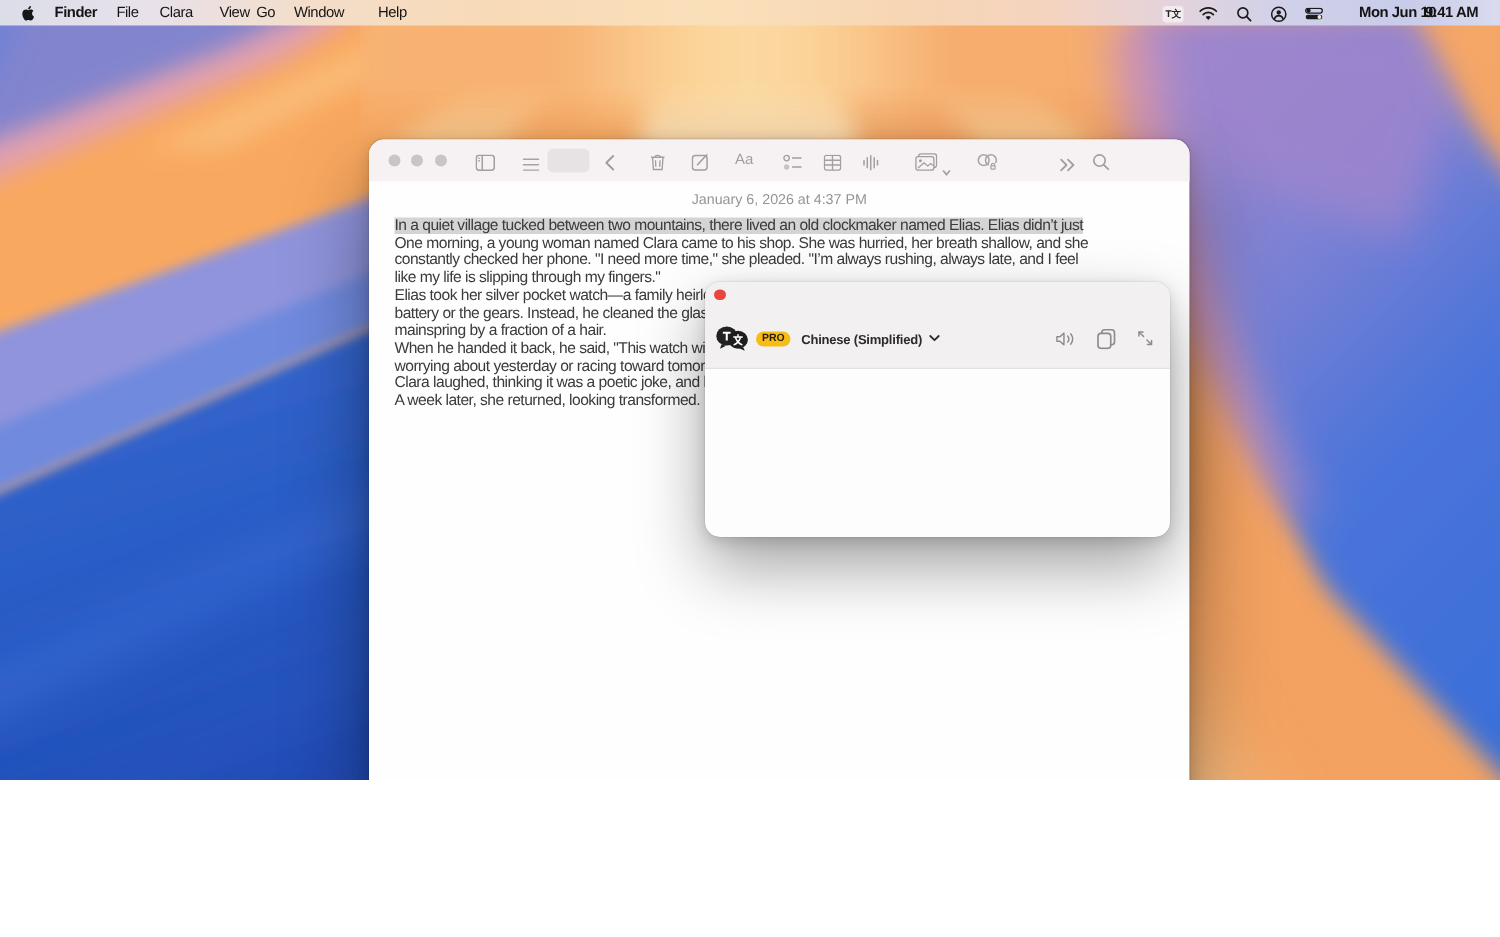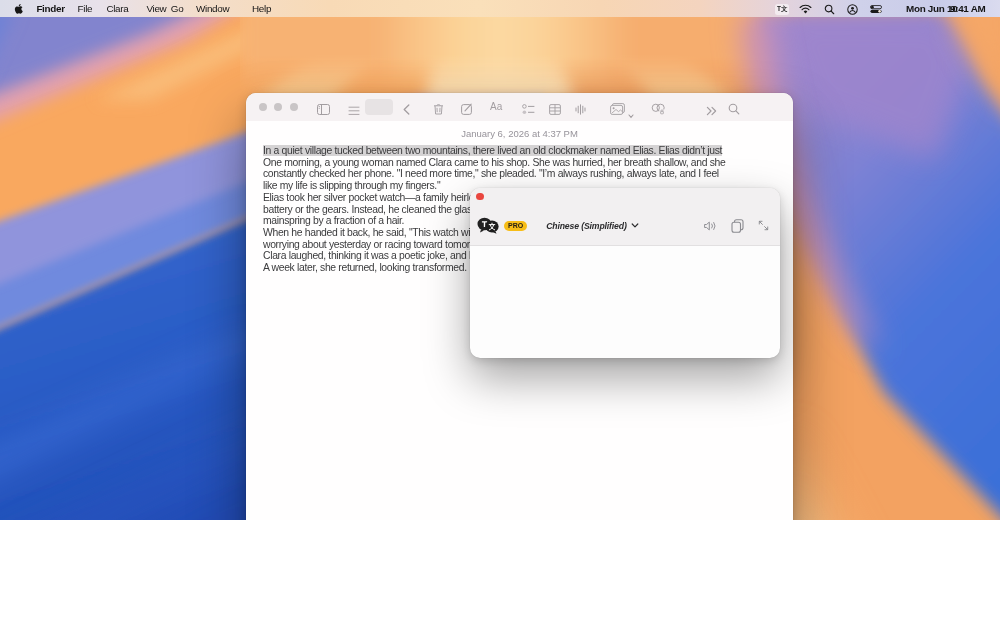--- a/index.html
+++ b/index.html
@@ -18,21 +18,21 @@
 #ndate{position:absolute;top:35px;left:0;right:0;text-align:center;font-size:9.5px;color:#97939a;}
 #ntext{position:absolute;left:17px;top:52px;font-size:10.4px;letter-spacing:-0.34px;line-height:11.7px;color:#3b3b3d;white-space:nowrap;}
 #ntext .hl{background:#d5d3d4;}
 
 #popup{position:absolute;left:470px;top:188px;width:310px;height:170px;border-radius:10px;background:#fdfdfd;
 box-shadow:0 20px 45px rgba(0,0,0,.36),0 3px 10px rgba(0,0,0,.14),0 0 1px rgba(0,0,0,.25);}
 #popup .head{position:absolute;left:0;top:0;right:0;height:57px;background:#f2f0f1;border-radius:10px 10px 0 0;border-bottom:1px solid #e2e0e1;}
 #popup .reddot{position:absolute;left:6px;top:4.5px;width:7.5px;height:7.5px;border-radius:50%;background:#e9463f;}
 #popup .row{position:absolute;left:7px;top:29px;right:8px;height:17px;display:flex;align-items:center;}
 #probadge{background:#f7bd17;color:#272013;font-weight:bold;font-size:7px;border-radius:5px;padding:1.5px 4px;margin-left:5px;letter-spacing:0;}
-#langsel{font-size:8.7px;letter-spacing:-0.15px;font-weight:bold;color:#2c2c2e;margin-left:19px;font-style:italic;}
+#langsel{font-size:8.7px;letter-spacing:-0.15px;font-weight:bold;color:#2c2c2e;margin-left:7px;}
 #ptext{position:absolute;left:8px;top:62px;font-size:9.1px;line-height:12.2px;color:#3a3a3c;white-space:nowrap;}
 
 #dock{position:absolute;left:71px;top:578px;width:861px;height:41px;border-radius:15px;
 background:linear-gradient(90deg,rgba(178,195,248,.58) 0%,rgba(198,214,252,.52) 30%,rgba(228,232,250,.52) 55%,rgba(255,232,215,.62) 75%,rgba(255,229,209,.68) 100%);
 box-shadow:inset 0 0 0 0.5px rgba(255,255,255,.35);}
 .dicon{position:absolute;top:583.5px;width:28px;height:28px;border-radius:6.5px;}
 .dsep{position:absolute;top:584px;width:1px;height:27px;background:rgba(60,60,90,.28);}
 </style>
 </head>
 <body>

